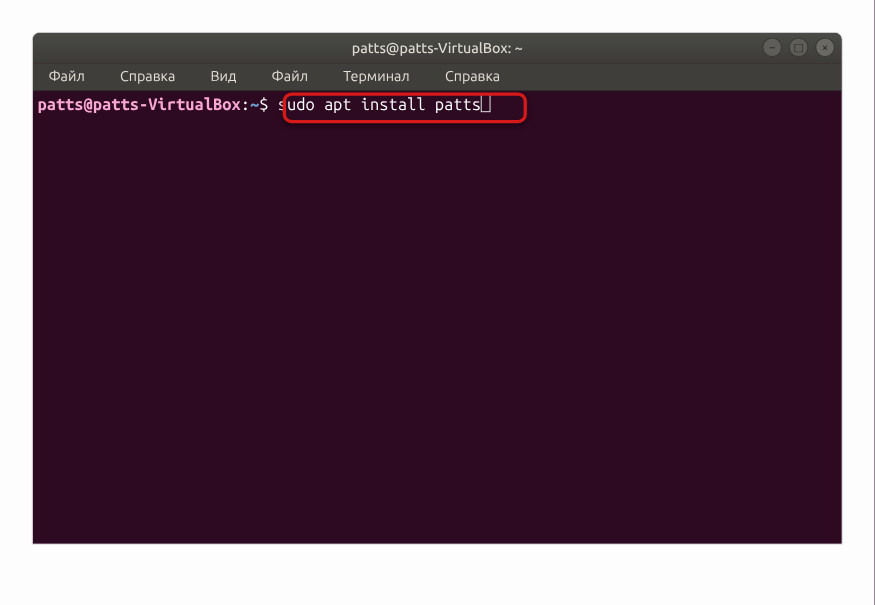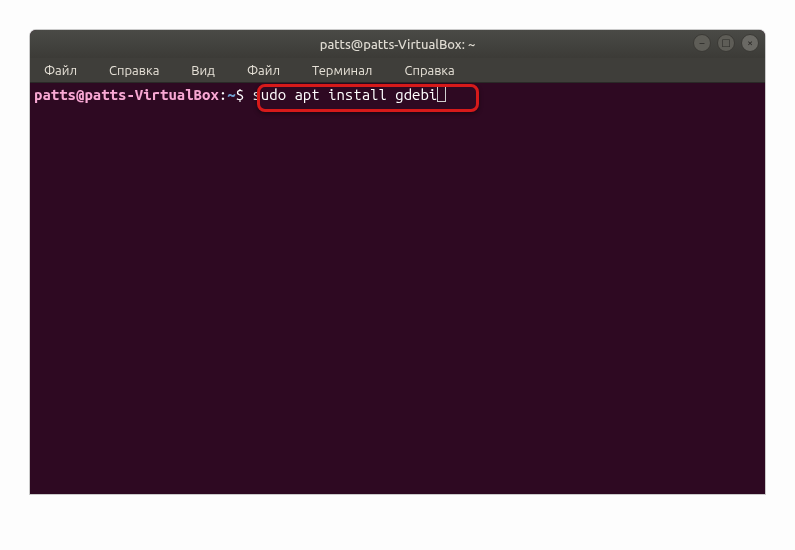--- a/index.html
+++ b/index.html
@@ -134,18 +134,18 @@
   <div class="menubar">
     <div class="menu-item">Файл</div>
     <div class="menu-item">Справка</div>
     <div class="menu-item">Вид</div>
     <div class="menu-item">Файл</div>
     <div class="menu-item">Терминал</div>
     <div class="menu-item">Справка</div>
   </div>
 
   <div class="terminal-body">
-    <span class="prompt-line"><span class="prompt-user">patts@patts-VirtualBox</span><span class="prompt-colon">:</span><span class="prompt-path">~</span><span class="prompt-dollar">$</span><span class="command"> </span><span class="command">sudo apt install gdebi</span><span class="cursor-block"></span></span>
+    <span class="prompt-line"><span class="prompt-user">patts@patts-VirtualBox</span><span class="prompt-colon">:</span><span class="prompt-path">~</span><span class="prompt-dollar">$</span><span class="command"> </span><span class="command">sudo apt install patts</span><span class="cursor-block"></span></span>
   </div>
 
   <div class="highlight-box"></div>
 
 </div>
 
 </body></html>

